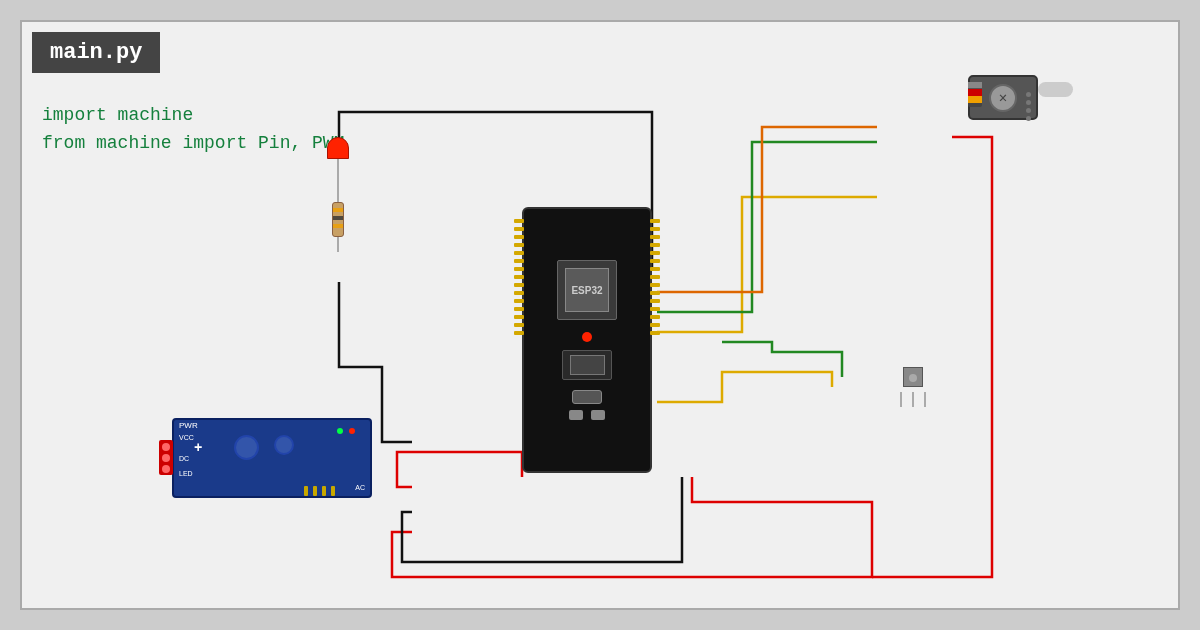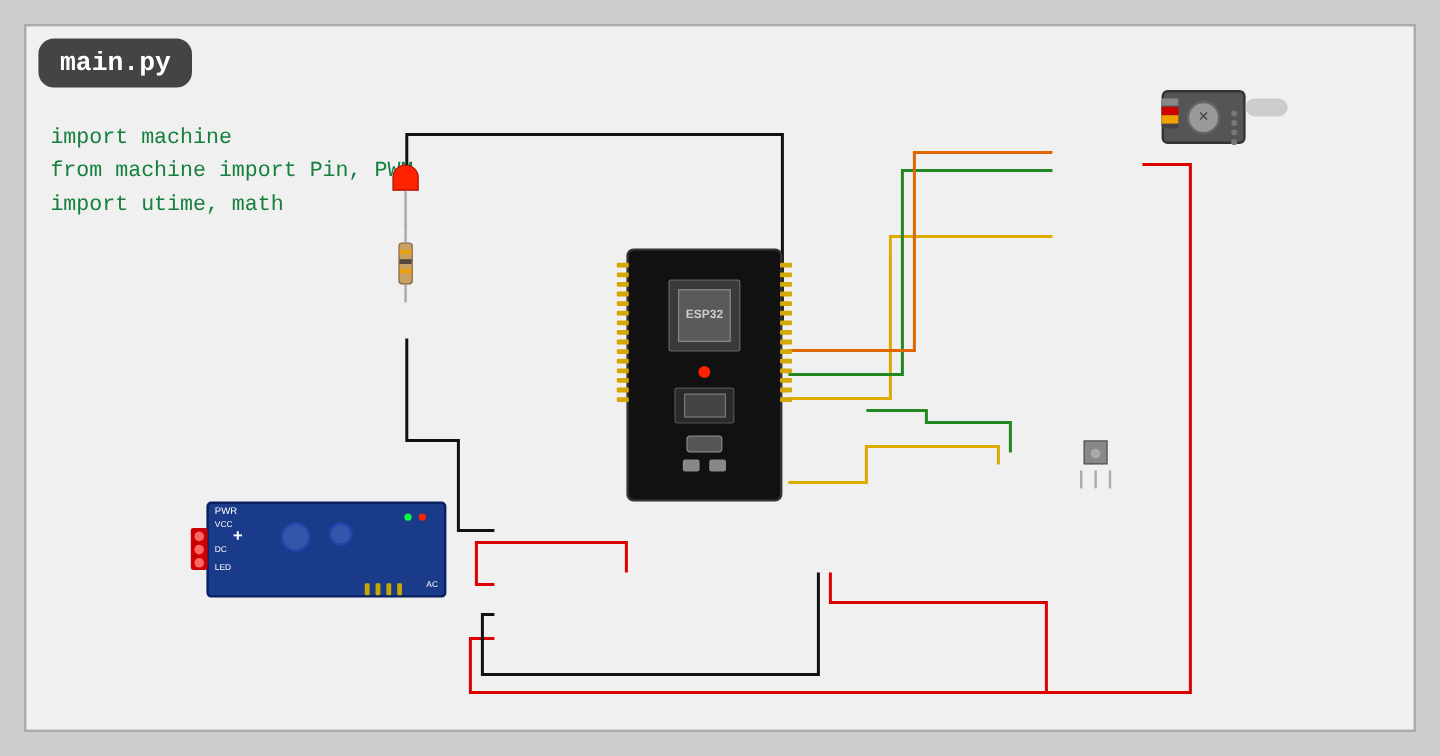--- a/index.html
+++ b/index.html
@@ -21,21 +21,20 @@
       overflow: hidden;
     }
     
     .title-bar {
       position: absolute;
       top: 10px;
       left: 10px;
       background: #444;
       padding: 8px 18px;
       z-index: 10;
-      border-radius: 13px;
     }
     .title-text {
       color: #fff;
       font-size: 22px;
       font-weight: bold;
       font-family: 'Courier New', monospace;
     }
     
     .code-area {
       position: absolute;
@@ -63,21 +62,21 @@
       color: #333;
       letter-spacing: 1px;
     }
 
     
     .esp32 {
       position: absolute;
       top: 185px;
       left: 500px;
       width: 130px;
-      height: 211px;
+      height: 266px;
       background: #111;
       border-radius: 6px;
       border: 2px solid #333;
       display: flex;
       flex-direction: column;
       align-items: center;
       justify-content: center;
     }
     .esp32-pins-left {
       position: absolute;
@@ -348,21 +347,20 @@
 
 <div class="main-container">
 
   <div class="title-bar">
     <span class="title-text">main.py</span>
   </div>
 
   <div class="code-area">
     <span class="code-line">import machine</span>
     <span class="code-line">from machine import Pin, PWM</span>
-    <span class="code-line">import utime, math</span>
     <span class="code-line">&nbsp;</span>
     <span class="code-line">&nbsp;</span>
   </div>
 
   <svg class="wires-svg">
 
     <polyline points="317,125 317,90 630,90 630,248" fill="none" stroke="#111" stroke-width="2.5"></polyline>
 
     <polyline points="317,260 317,345 360,345 360,420 390,420" fill="none" stroke="#111" stroke-width="2.5"></polyline>
 

